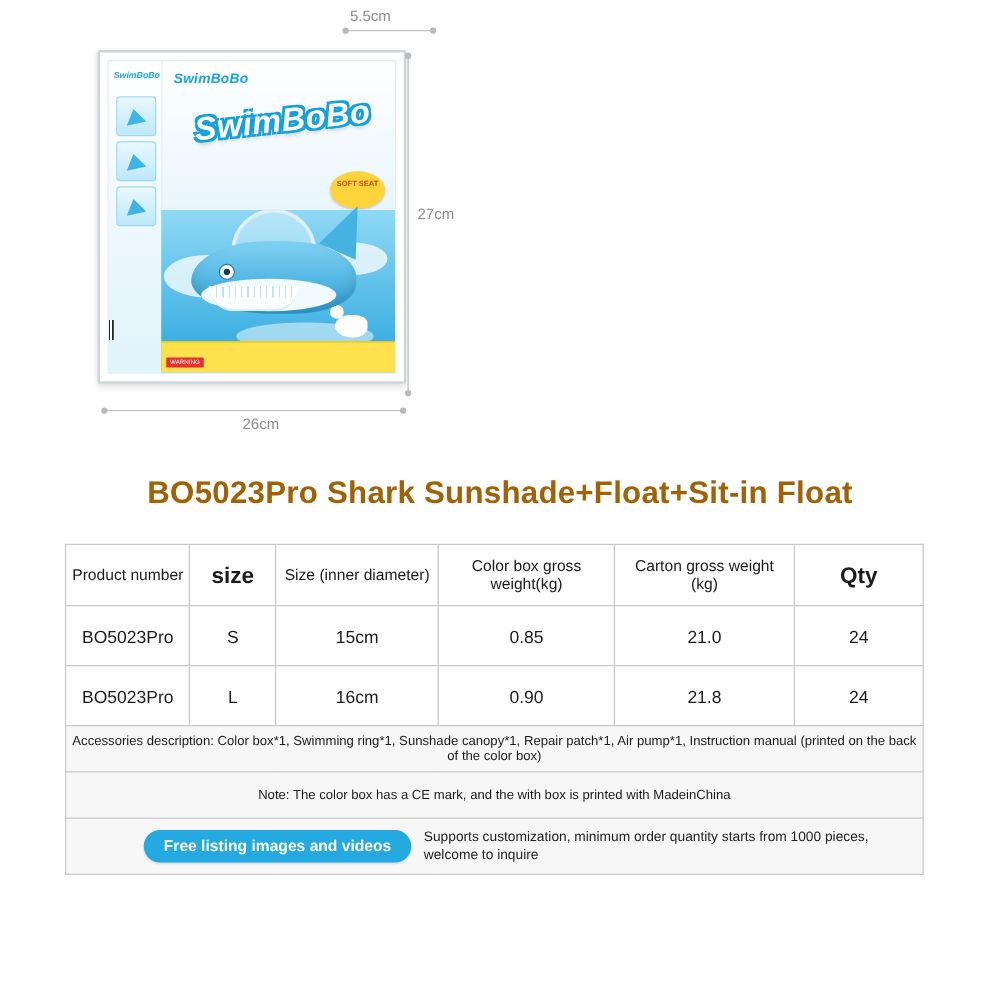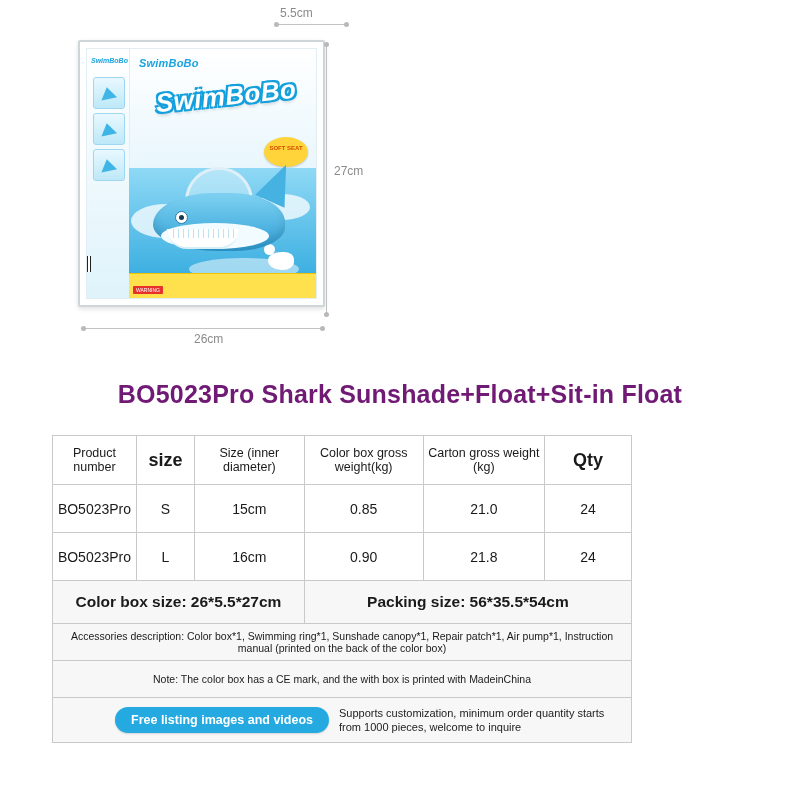--- a/index.html
+++ b/index.html
@@ -322,30 +322,30 @@
   }
 
   
   .doc-title {
     position: absolute;
     left: 0; right: 0;
     top: 380px;
     text-align: center;
     font-size: 25px;
     font-weight: bold;
-    color: #701a75;
+    color: #a16207;
     letter-spacing: .2px;
   }
 
   
   .tbl-wrap {
     position: absolute;
     left: 52px;
     top: 435px;
-    width: 580px;
+    width: 687px;
   }
   table.spec {
     border-collapse: collapse;
     width: 100%;
     table-layout: fixed;
   }
   table.spec td {
     border: 1px solid #c9c9c9;
     text-align: center;
     vertical-align: middle;
@@ -514,24 +514,20 @@
           <td>24</td>
         </tr>
         <tr class="row">
           <td>BO5023Pro</td>
           <td>L</td>
           <td>16cm</td>
           <td>0.90</td>
           <td>21.8</td>
           <td>24</td>
         </tr>
-        <tr class="subrow">
-          <td colspan="3" class="colorbox-size-cell">Color box size: 26*5.5*27cm</td>
-          <td colspan="3" class="packing-size-cell">Packing size: 56*35.5*54cm</td>
-        </tr>
         <tr class="noterow">
           <td colspan="6">Accessories description: Color box*1, Swimming ring*1, Sunshade canopy*1, Repair patch*1, Air pump*1, Instruction manual (printed on the back of the color box)</td>
         </tr>
         <tr class="noterow plain">
           <td colspan="6">Note: The color box has a CE mark, and the with box is printed with MadeinChina</td>
         </tr>
         <tr class="lastrow">
           <td colspan="6">
             <div class="last-inner">
               <div class="pill">Free listing images and videos</div>

